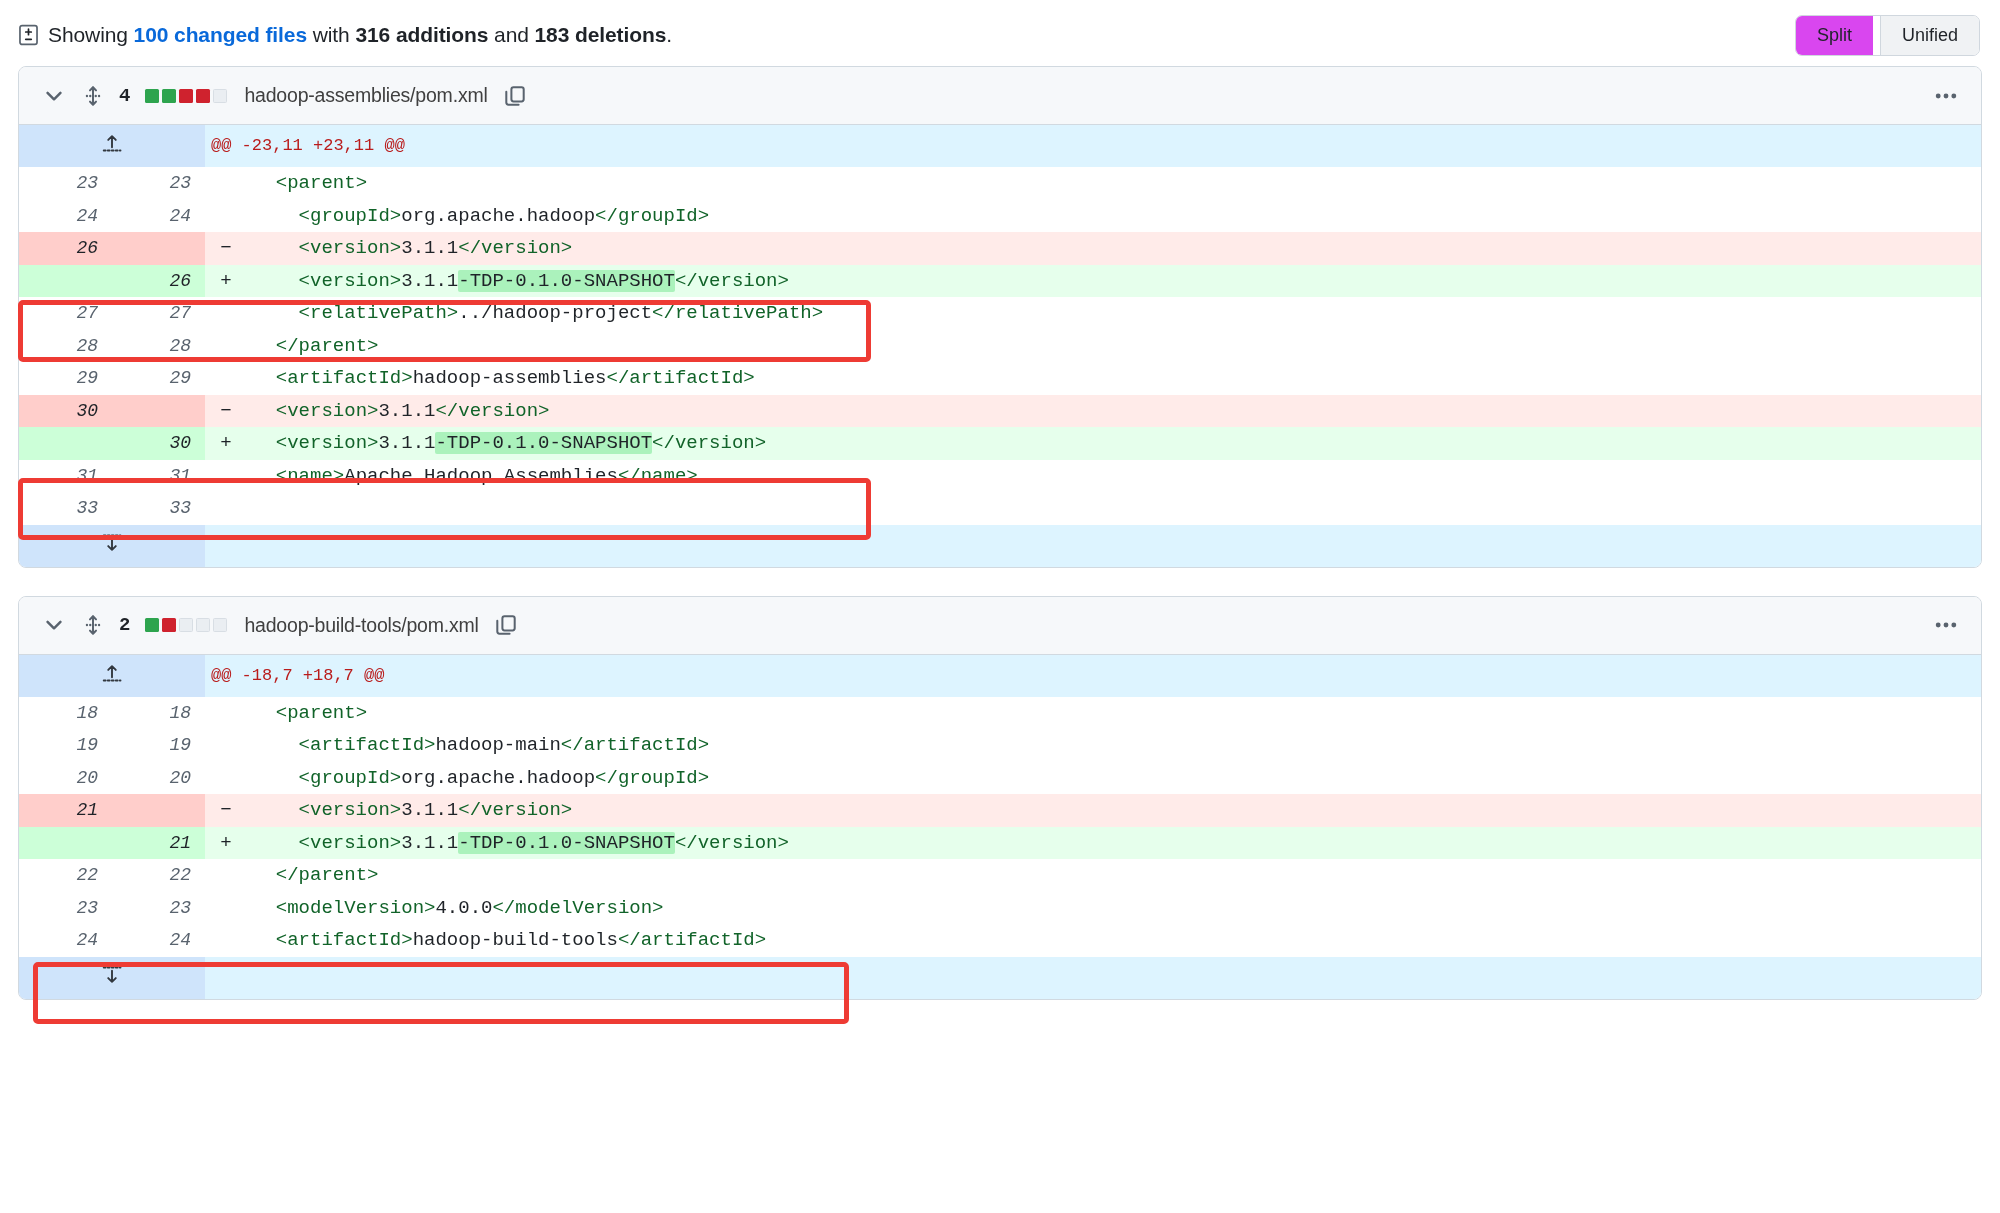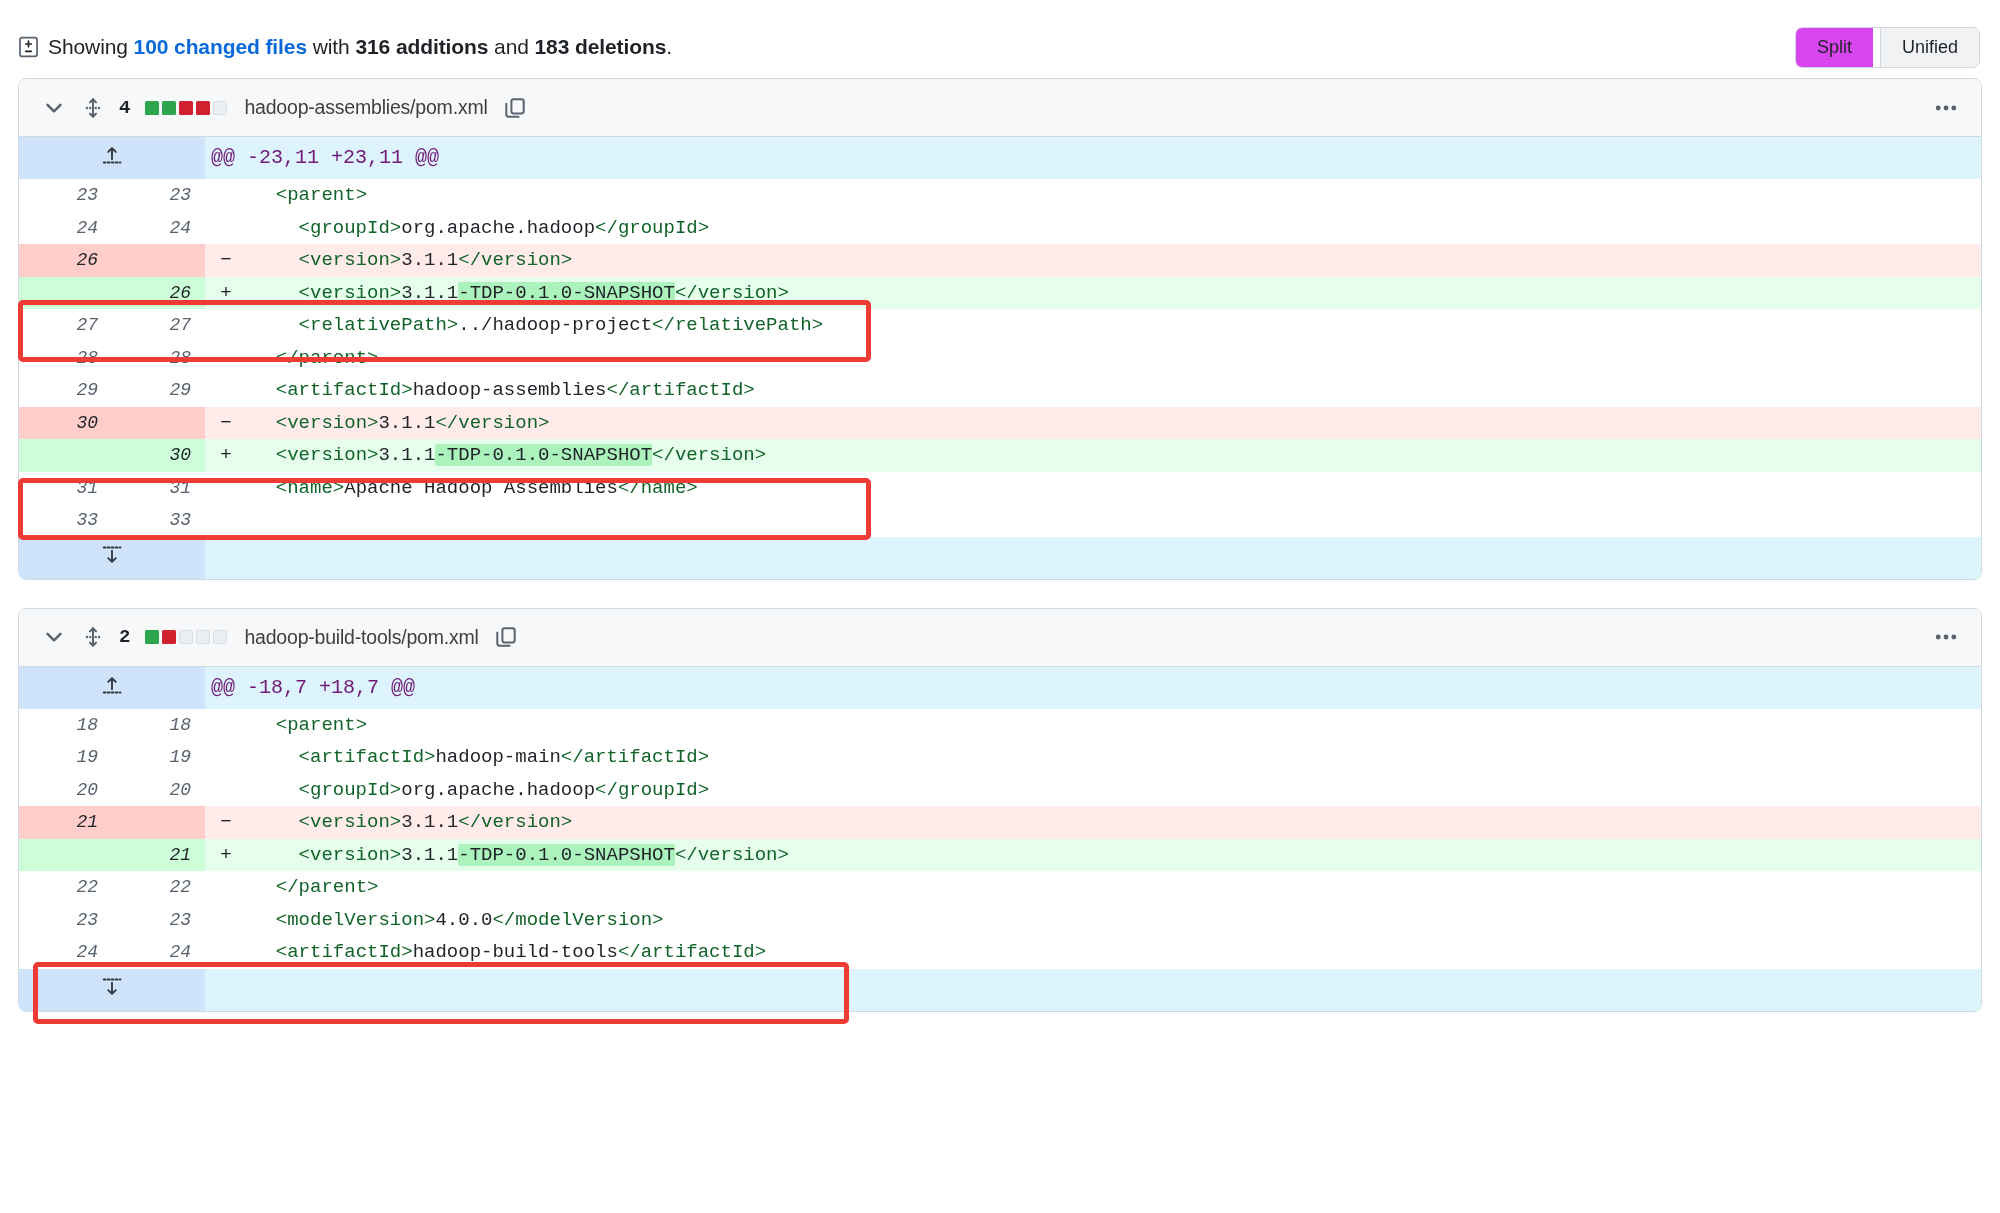--- a/index.html
+++ b/index.html
@@ -10,21 +10,21 @@
   }
   body {
     font-family: "Liberation Sans", sans-serif;
     color: #1f2328;
     -webkit-font-smoothing: antialiased;
   }
   .page {
     width: 2000px;
     min-height: 1213px;
     position: relative;
-    padding: 16px 18px;
+    padding: 4px 18px;
   }
 
   
   .summary-bar {
     display: flex;
     align-items: center;
     justify-content: space-between;
     height: 62px;
     padding: 0 2px 0 0;
   }
@@ -196,25 +196,25 @@
   tr.hunk td.expander {
     background: #cfe4fb;
     text-align: center;
     padding: 0;
     vertical-align: middle;
     cursor: pointer;
     height: 42px;
   }
   tr.hunk td.hunkhead {
     background: #ddf4ff;
-    color: #701a75;
+    color: #b91c1c;
     padding: 2px 10px 2px 6px;
     white-space: pre;
     line-height: 38px;
-    font-size: 20px;
+    font-size: 17px;
   }
   tr.hunk.bottom td.expander { background: #cfe4fb; }
   tr.hunk.bottom td.hunkhead { background: #ddf4ff; }
 
   
   .tg { color: #116329; }
   .tx { color: #1f2328; }
 
   
   .wadd {

